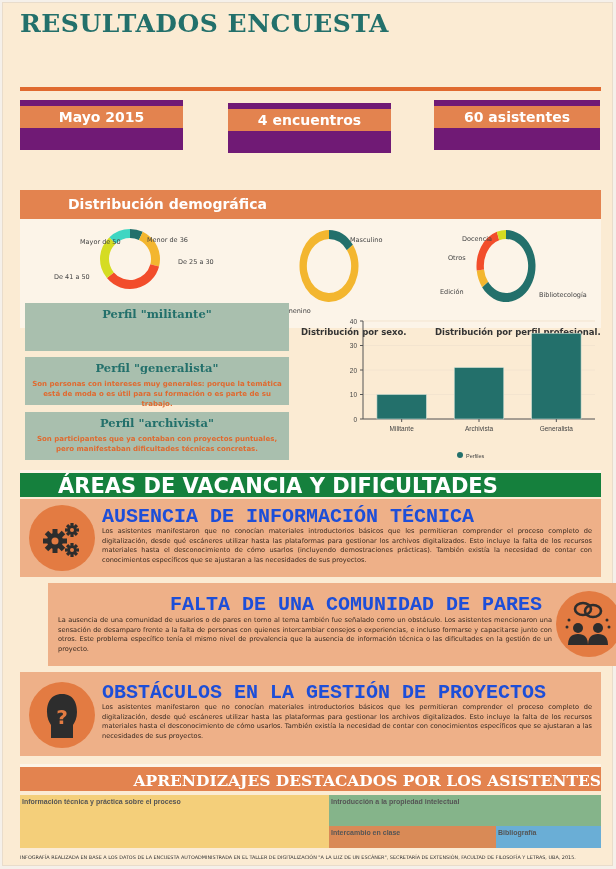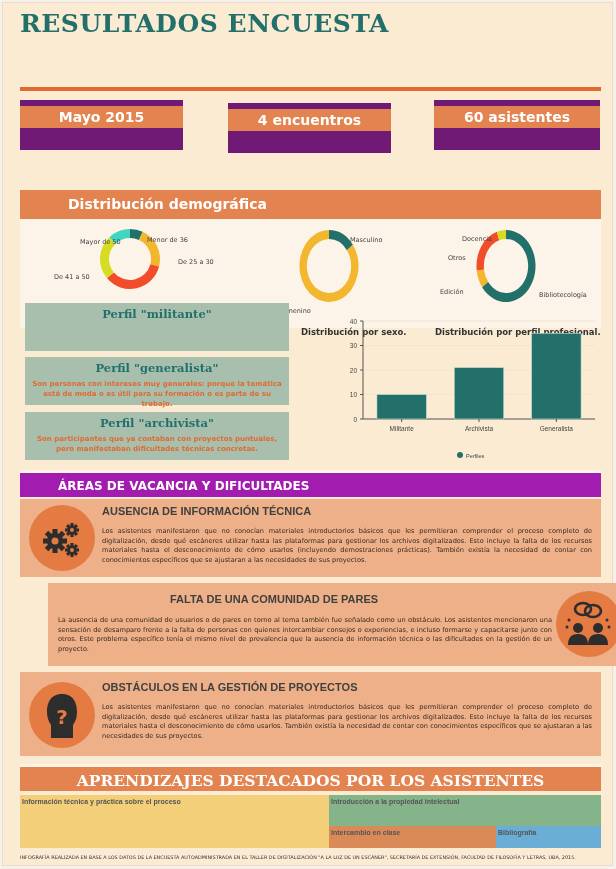--- a/index.html
+++ b/index.html
@@ -50,38 +50,38 @@
   }
   .profile .ptitle {
     font-family: "DejaVu Serif", serif; font-weight: bold; font-size: 11.5px; color: #23706b;
     margin-top: 4px;
   }
   .profile .pdesc {
     font-size: 7px; font-weight: bold; color: #e06a2f; line-height: 10px; margin-top: 4px; padding: 0 6px;
   }
   .chart { position: absolute; left: 330px; top: 305px; width: 270px; height: 155px; }
   .areas-head {
-    top: 467px; height: 27px; background: #a21caf; color: #fff; font-weight: bold; font-size: 12px;
+    top: 467px; height: 27px; background: #15803d; color: #fff; font-weight: bold; font-size: 21px;
     line-height: 27px; padding-left: 38px; border-top: 3px solid #fcf4e7;
   }
   .issue { position: absolute; left: 17px; width: 581px; background: #eeb088; }
   .issue .ititle {
-    position: absolute; font-family: Liberation Sans, sans-serif; font-weight: bold; font-size: 11px;
-    color: #404040; white-space: nowrap;
+    position: absolute; font-family: Liberation Mono, monospace; font-weight: bold; font-size: 20px;
+    color: #1d4ed8; white-space: nowrap;
   }
   .issue .itext {
     position: absolute; font-size: 6.6px; color: #3a2a20; line-height: 9.5px; text-align: justify;
   }
   .icon-circle {
     position: absolute; width: 66px; height: 66px; border-radius: 50%; background: #e37b42;
   }
   .learn-head {
     top: 761px; height: 27px; background: #e3834f; color: #fff;
     font-family: "DejaVu Serif", serif; font-weight: bold; font-size: 15.5px;
-    line-height: 27px; text-align: center; border-top: 3px solid #fcf4e7;
+    line-height: 27px; text-align: right; border-top: 3px solid #fcf4e7;
   }
   .tm { position: absolute; font-size: 7px; font-weight: bold; color: #555; padding: 3px 2px; font-family: "Liberation Sans", sans-serif; }
   .footer {
     position: absolute; left: 17px; top: 851px; font-size: 4.9px; color: #333; white-space: nowrap;
   }
 </style>
 </head>
 <body>
 
 <div class="page">

